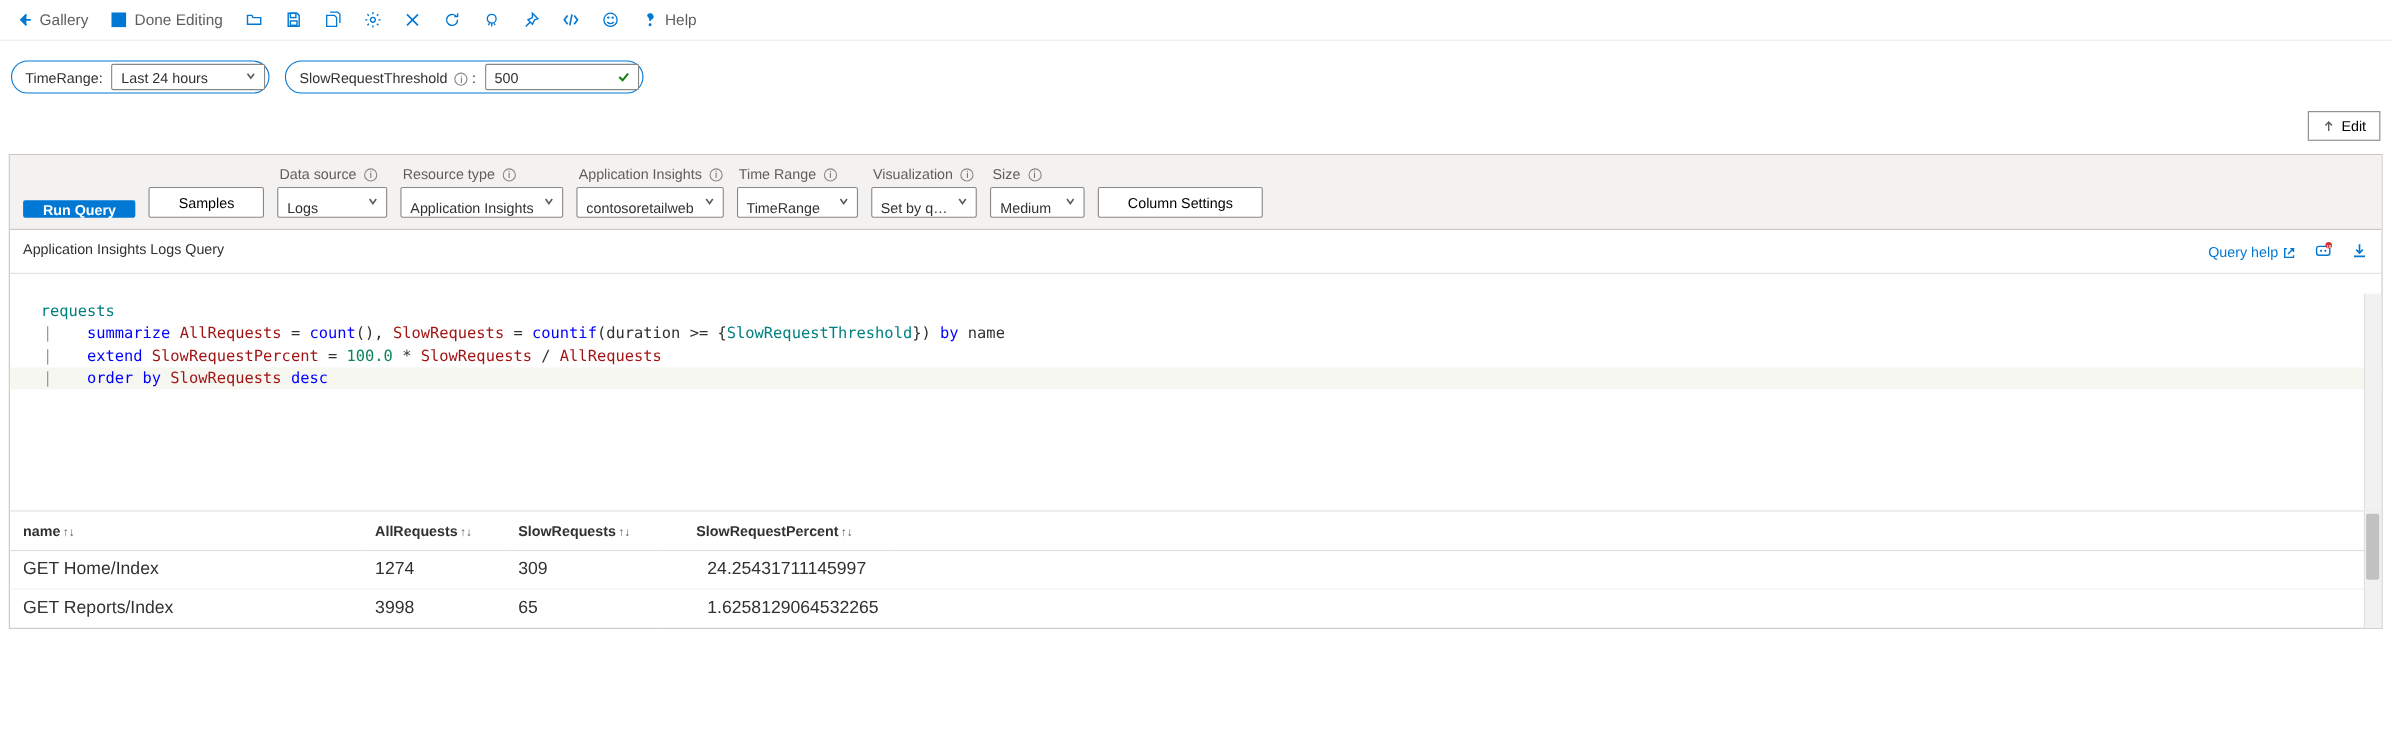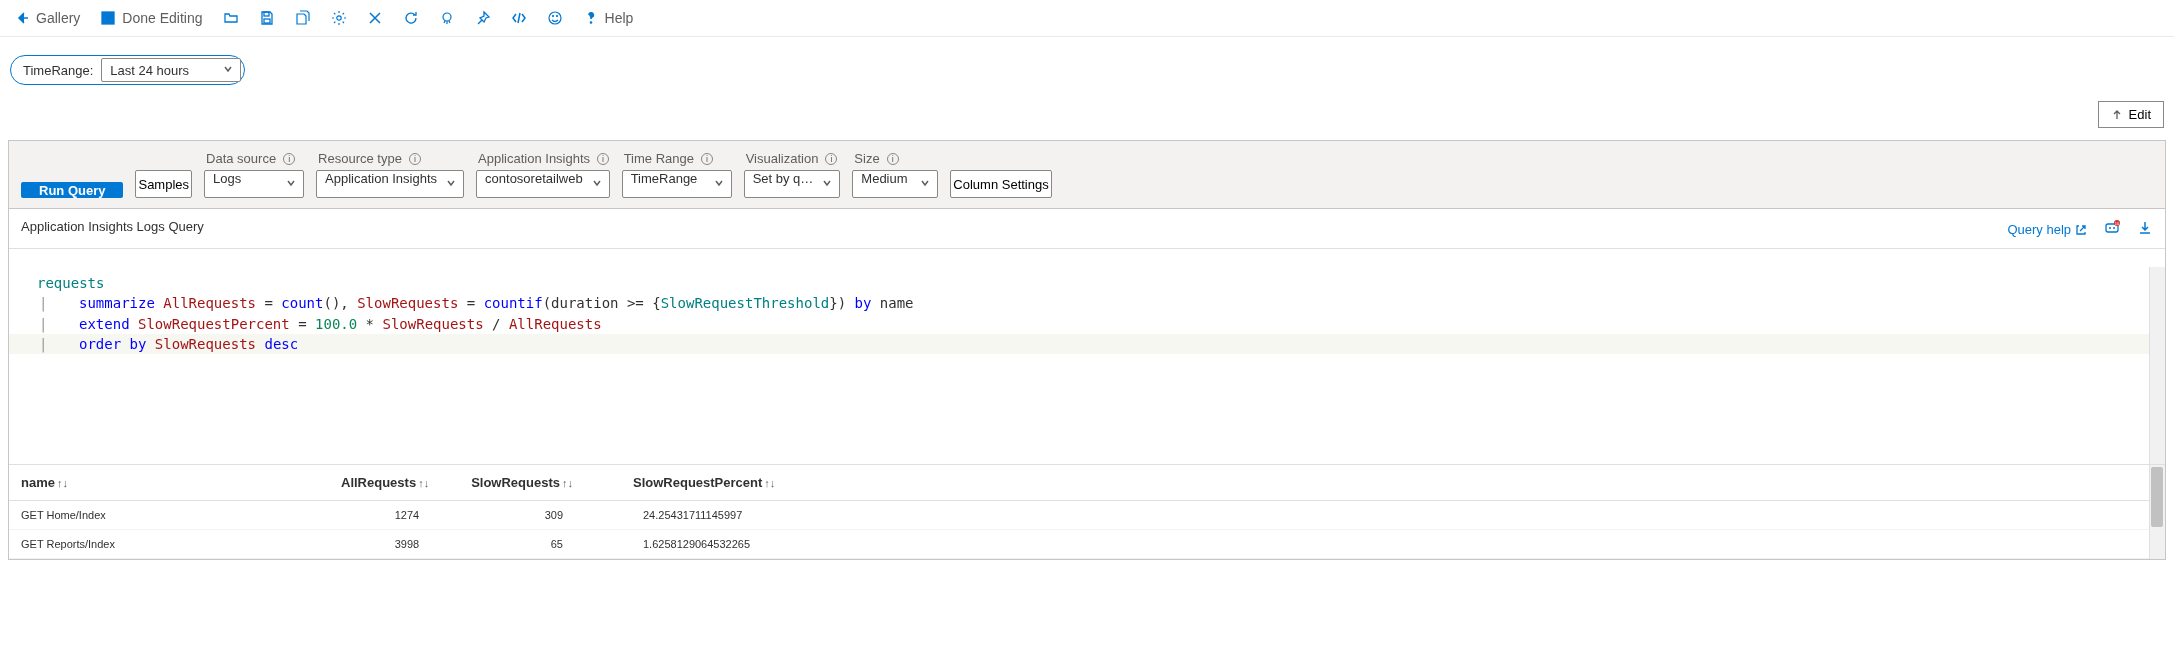--- a/index.html
+++ b/index.html
@@ -95,30 +95,30 @@
     padding: 10px 12px 10px;
     border-bottom: 1px solid #c8c6c4;
   }
   .head-row {
     display:flex; align-items:flex-end; gap: 12px; flex-wrap: wrap;
   }
   .col-group { display:flex; flex-direction:column; gap:4px; }
   .col-label { font-size:13px; color:#605e5c; display:flex; align-items:center; gap:4px; padding-left:2px;}
   .select {
     border:1px solid #8a8886; background:#fff; height:28px; border-radius:2px;
-    display:flex; align-items:flex-start; padding: 0 26px 0 8px; position:relative; min-width:96px;
+    display:flex; align-items:flex-end; padding: 0 26px 0 8px; position:relative; min-width:96px;
     cursor:pointer;
   }
   .select .chev { position:absolute; right:6px; top:6px; color:#605e5c; }
   .run-btn {
     background:#0078d4; color:#fff; border:none; height:16px; padding:0 18px;
     font-weight:600; font-size:13px; border-radius:2px; cursor:pointer;
   }
   .plain-btn {
-    background:#fff; border:1px solid #8a8886; height:28px; padding:0 2px;
+    background:#fff; border:1px solid #8a8886; height:28px; padding:0 26px;
     font-size:13px; border-radius:2px; cursor:pointer;
   }
 
   .panel-subhead {
     display:flex; justify-content:space-between; align-items:flex-start;
     padding: 10px 12px 8px;
     border-bottom: 1px solid #e1dfdd;
   }
   .panel-subhead .right { display:flex; align-items:center; gap:16px; }
   .link { color:#0078d4; cursor:pointer; display:flex; align-items:center; gap:4px; }
@@ -140,22 +140,22 @@
   .k-blue { color:#0000ff; }
   .k-teal { color:#008080; }
   .k-red { color:#a31515; }
   .k-num { color:#098658; }
   .scroll-right { position:absolute; right:0; top:0; bottom:0; width:16px; background:#f1f1f1; border-left:1px solid #e1dfdd;}
 
   .table-wrap { position:relative; }
   table { width:100%; border-collapse: collapse; }
   th { text-align:left; font-weight:600; font-size:13px; padding:10px 12px; border-bottom:1px solid #e1dfdd; }
   th .sort { font-size:11px; color:#605e5c; margin-left:2px; }
-  td { padding:8px 12px; font-size:11px; border-bottom:1px solid #f3f2f1; }
-  .num { text-align:right; padding-right:40px; }
+  td { padding:8px 12px; font-size:16px; border-bottom:1px solid #f3f2f1; }
+  .num { text-align:left; padding-right:40px; }
   .num-l { text-align:left; padding-left:40px; }
   .scroll-right2 { position:absolute; right:0; top:0; bottom:0; width:16px; background:#f1f1f1; border-left:1px solid #e1dfdd;}
   .scrollthumb { position:absolute; right:2px; top:2px; width:12px; height:60px; background:#c1c1c1; border-radius:2px;}
 </style>
 </head>
 <body>
 
 <div class="toolbar">
   <div class="tb-btn text-btn">
     <svg viewBox="0 0 16 16" fill="none" stroke="#0078d4" stroke-width="1.5">
@@ -240,20 +240,35 @@
 </div>
 
 <div class="params-row">
   <div class="pill">
     <span class="label">TimeRange:</span>
     <div class="select-box">
       <span>Last 24 hours</span>
       <span class="chev">
         <svg width="12" height="12" viewBox="0 0 12 12" fill="none" stroke="#605e5c" stroke-width="1.5">
             <path d="M3 4 L6 8 L9 4"></path>
+          </svg>
+      </span>
+    </div>
+  </div>
+  <div class="pill">
+    <span class="label">
+      <span>SlowRequestThreshold</span>
+      <span class="info-ic">i</span>
+      <span>:</span>
+    </span>
+    <div class="input-box">
+      <span>500</span>
+      <span class="check">
+        <svg width="14" height="14" viewBox="0 0 14 14" fill="none" stroke="#107c10" stroke-width="1.8">
+            <path d="M3 7 L6 10 L11 4"></path>
           </svg>
       </span>
     </div>
   </div>
 </div>
 
 <div class="edit-bar">
   <button class="edit-btn">
     <svg width="12" height="12" viewBox="0 0 12 12" fill="none" stroke="#605e5c" stroke-width="1.3">
         <path d="M6 10 V2 M3 5 L6 2 L9 5"></path>

